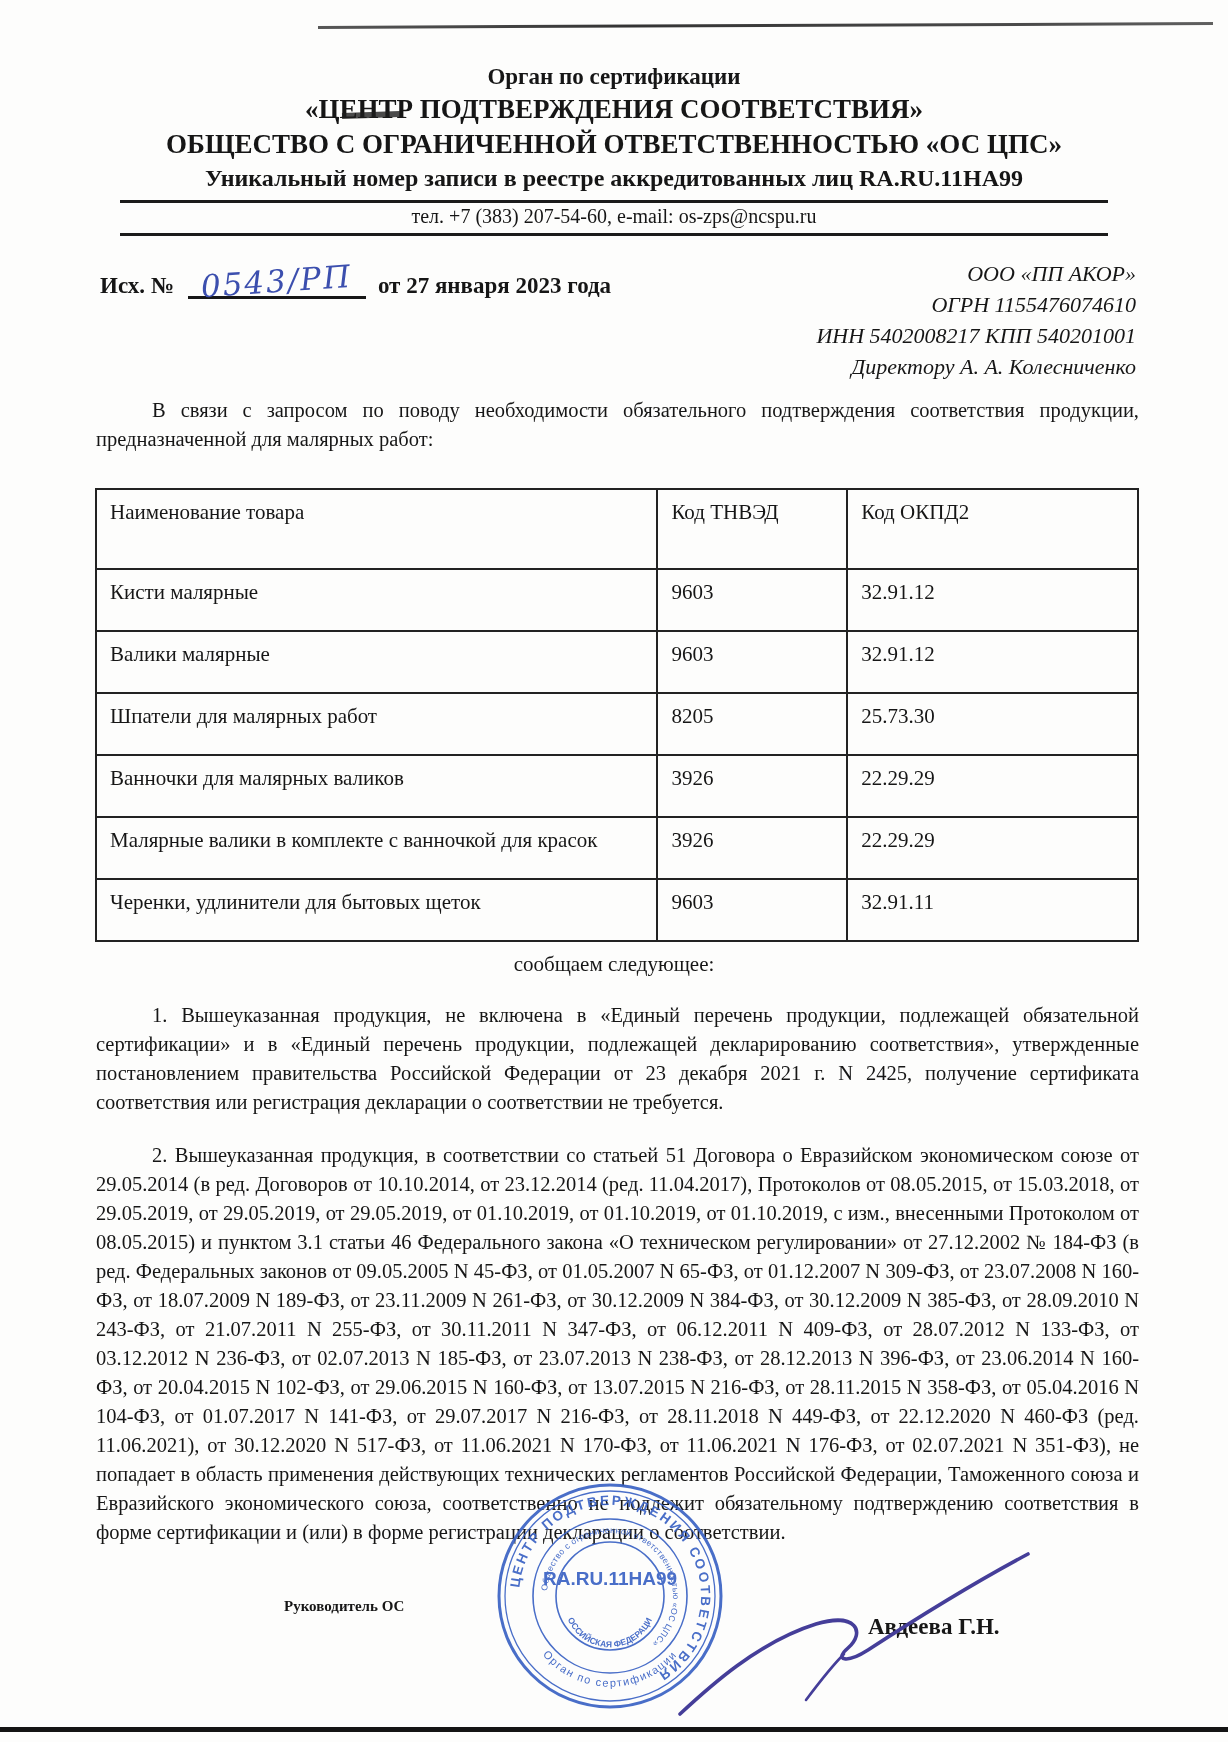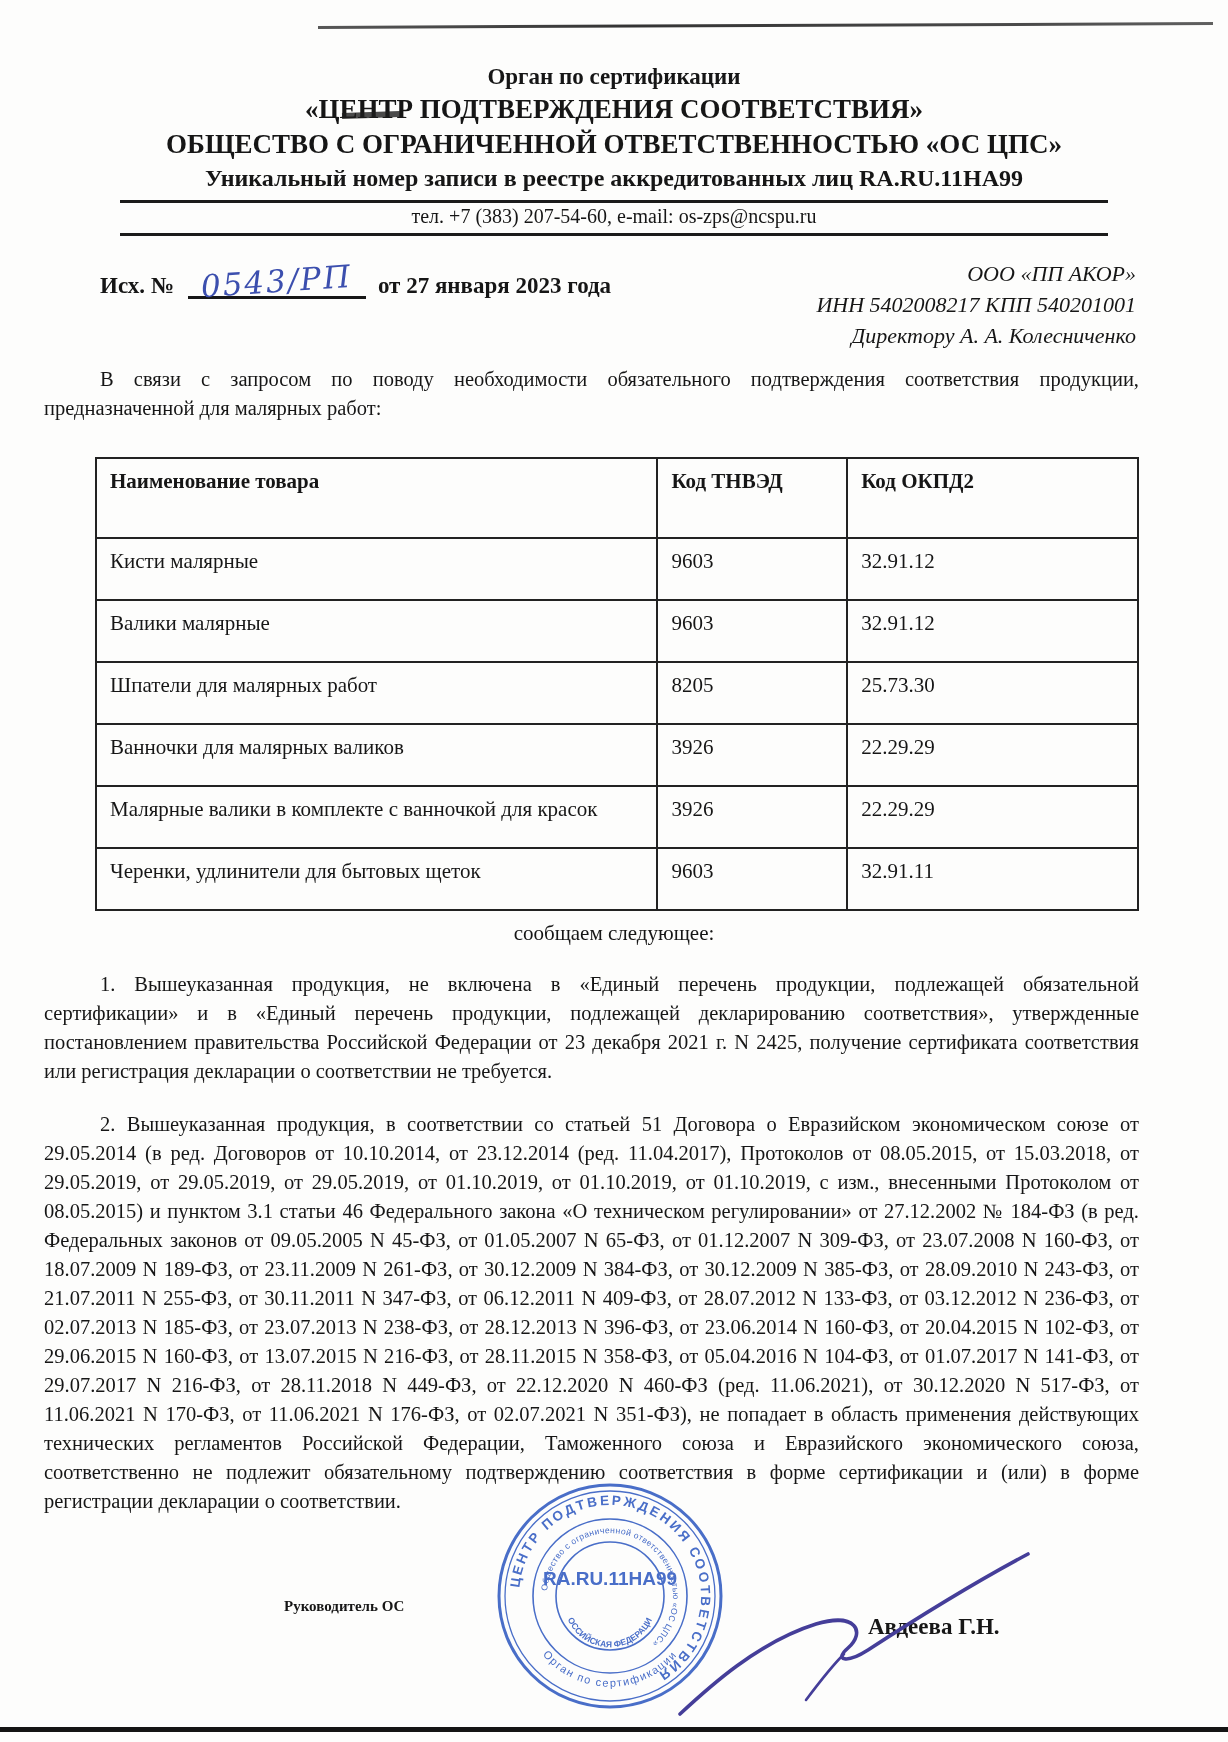--- a/index.html
+++ b/index.html
@@ -31,30 +31,30 @@
   .ref-row{position:absolute;left:100px;top:8px;white-space:nowrap;}
   .ref-label{font-size:23px;font-weight:bold;}
   .ref-line{display:inline-block;width:178px;border-bottom:3px solid #171717;
     text-align:center;margin:0 12px 0 14px;height:30px;vertical-align:bottom;}
   .handwriting{display:inline-block;font-family:"DejaVu Serif",serif;font-style:italic;
     font-size:31px;color:#3c4fae;letter-spacing:2px;transform:rotate(-4deg) translateY(-3px);}
   .ref-date{font-size:23px;font-weight:bold;}
   .recipient{text-align:right;font-style:italic;font-size:22px;line-height:31px;
     margin:12px 92px 0 380px;}
   
-  .intro, .para{margin:14px 89px 0 44px;font-size:20.5px;line-height:29px;
+  .intro, .para{margin:14px 89px 0 96px;font-size:20.5px;line-height:29px;
     text-align:justify;text-indent:56px;}
   .intro{margin-top:14px;}
   .para{margin-top:24px;}
   
   table.products{margin:34px 89px 0 95px;width:1044px;border-collapse:collapse;
     font-size:21px;table-layout:fixed;}
   table.products th, table.products td{border:2px solid #222;vertical-align:top;
     text-align:left;padding:10px 6px 6px 13px;}
-  table.products th{font-weight:bold;height:62px;}
+  table.products th{font-weight:normal;height:62px;}
   table.products td{height:44px;}
   .col1{width:556px;}.col2{width:188px;}.col3{width:288px;}
   .subject-line{text-align:center;font-size:21px;margin-top:10px;}
   
   .sig-title{position:absolute;left:284px;top:1598px;font-size:15px;font-weight:bold;}
   .sig-name{position:absolute;left:868px;top:1598px;font-size:23px;font-weight:bold;margin-top:16px;}
   
   .stamp{position:absolute;left:492px;top:1478px;opacity:.92;}
   .ink-signature{position:absolute;left:618px;top:1538px;}
 </style>
@@ -76,20 +76,21 @@
     <div class="addr">тел. +7 (383) 207-54-60,  e-mail: os-zps@ncspu.ru</div>
     <div class="rule2"></div>
   </div>
 
   <div class="ref-band">
     <div class="ref-row">
       <span class="ref-label">Исх. №</span><span class="ref-line"><span class="handwriting">0543/РП</span></span><span class="ref-date">от 27 января 2023 года</span>
     </div>
     <div class="recipient">
         <div>ООО «ПП АКОР»</div>
+        <div>ОГРН 1155476074610</div>
         <div>ИНН 5402008217 КПП 540201001</div>
         <div>Директору А. А. Колесниченко</div>
       </div>
   </div>
 
   <div class="intro">В связи с запросом по поводу необходимости обязательного подтверждения соответствия продукции, предназначенной для малярных работ:</div>
 
   <table class="products">
     <colgroup>
         <col class="col1">

